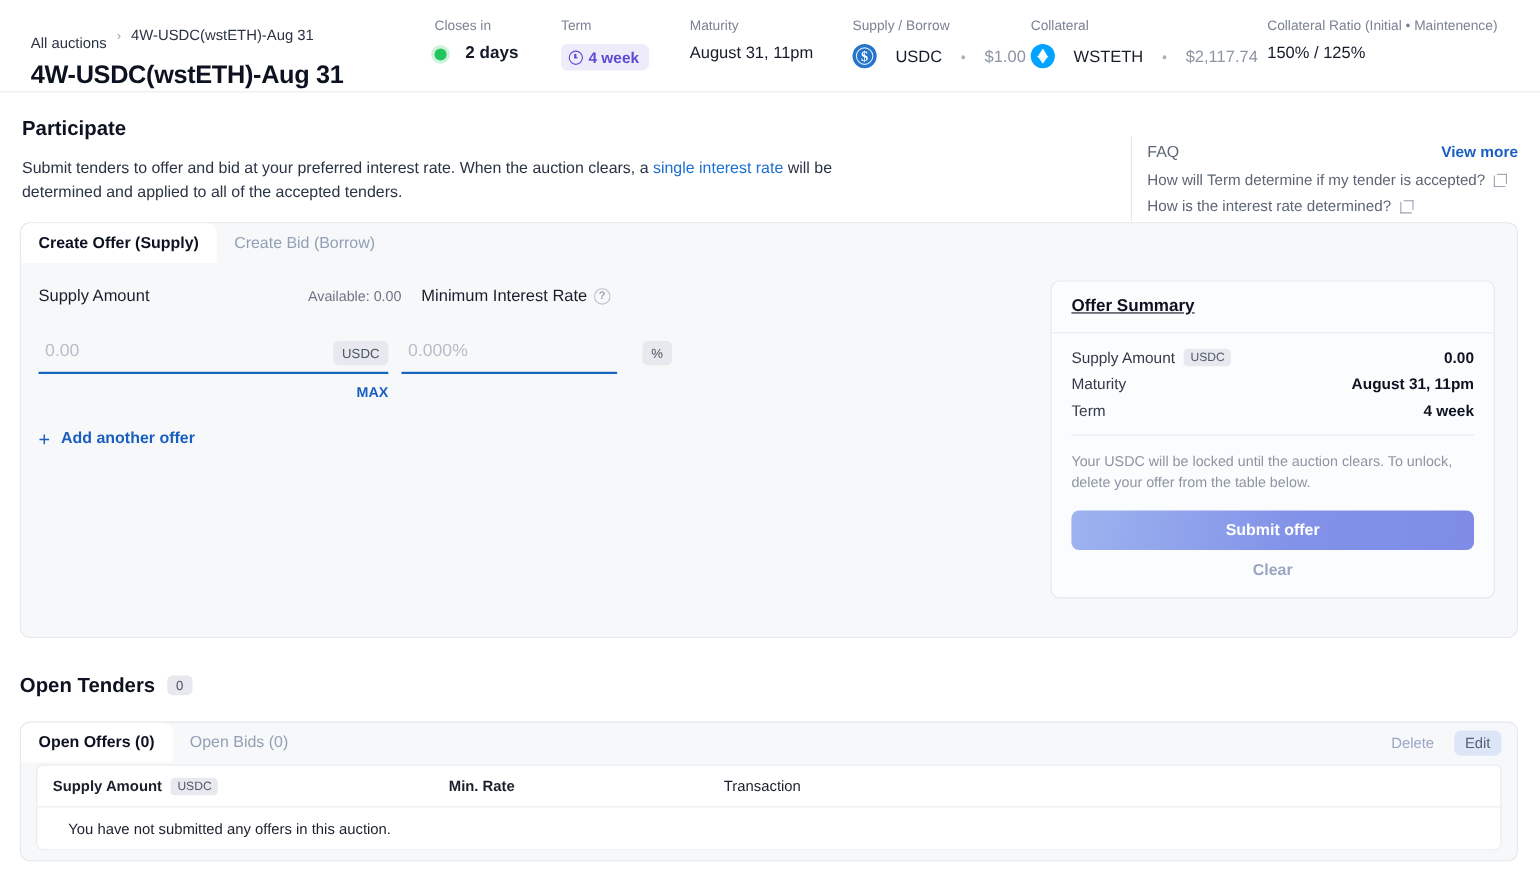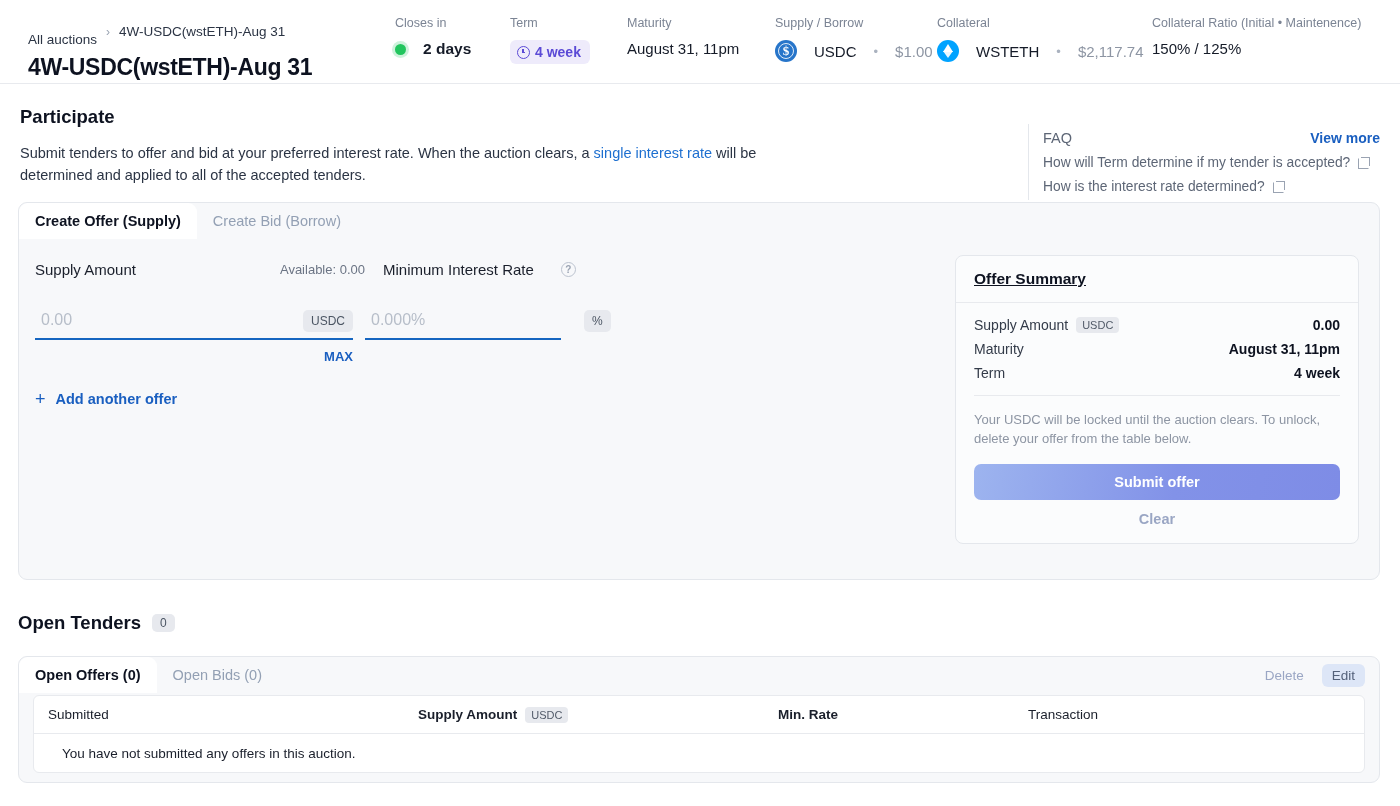--- a/index.html
+++ b/index.html
@@ -273,21 +273,21 @@
     <div class="tab active">Create Offer (Supply)</div>
     <div class="tab inactive">Create Bid (Borrow)</div>
   </div>
 
   <div class="form-area">
     <div class="field-labels">
       <div class="lbl-group" style="width:330px; display:flex; align-items:center; justify-content:space-between;">
         <span class="fld-label">Supply Amount</span>
         <span class="avail">Available: 0.00</span>
       </div>
-      <div class="lbl-group" style="margin-left:18px; display:flex; align-items:center; gap:27px;">
+      <div class="lbl-group" style="margin-left:18px; display:flex; align-items:center; gap:6px;">
         <span class="fld-label">Minimum Interest Rate</span>
         <span class="help">?</span>
       </div>
     </div>
 
     <div class="inputs">
       <div style="width:318px">
         <div class="input-wrap">
           <input class="inp" type="text" placeholder="0.00" style="">
           <span class="unit-pill">USDC</span>
@@ -345,21 +345,20 @@
     <div class="tab active">Open Offers (0)</div>
     <div class="tab inactive">Open Bids (0)</div>
     <div class="actions">
       <span class="act">Delete</span>
       <span class="act boxed">Edit</span>
     </div>
   </div>
 
   <div class="table">
     <div class="thead">
-      <div class="th c1">Submitted</div>
       <div class="th c2">
         <span>Supply Amount</span>
         <span class="mini-pill">USDC</span>
       </div>
       <div class="th c3">Min. Rate</div>
       <div class="th c4">Transaction</div>
     </div>
     <div class="empty-row">You have not submitted any offers in this auction.</div>
   </div>
 </div>

